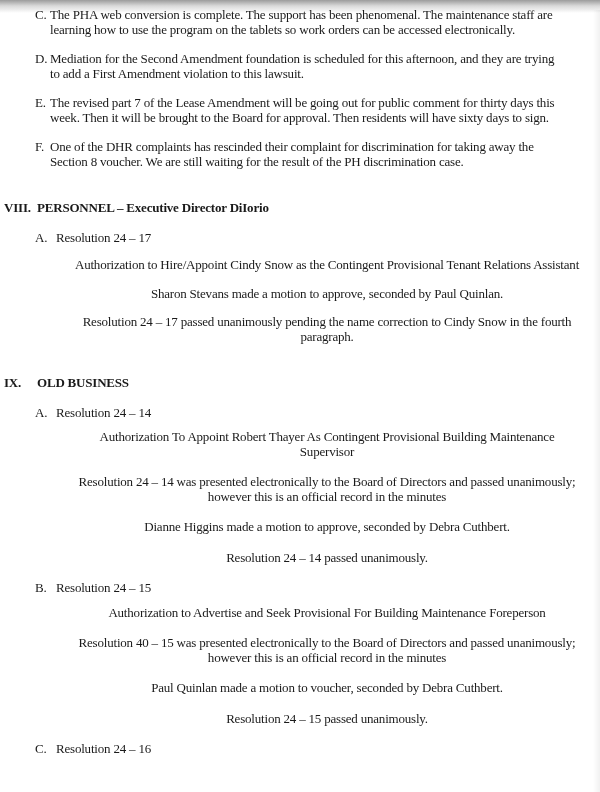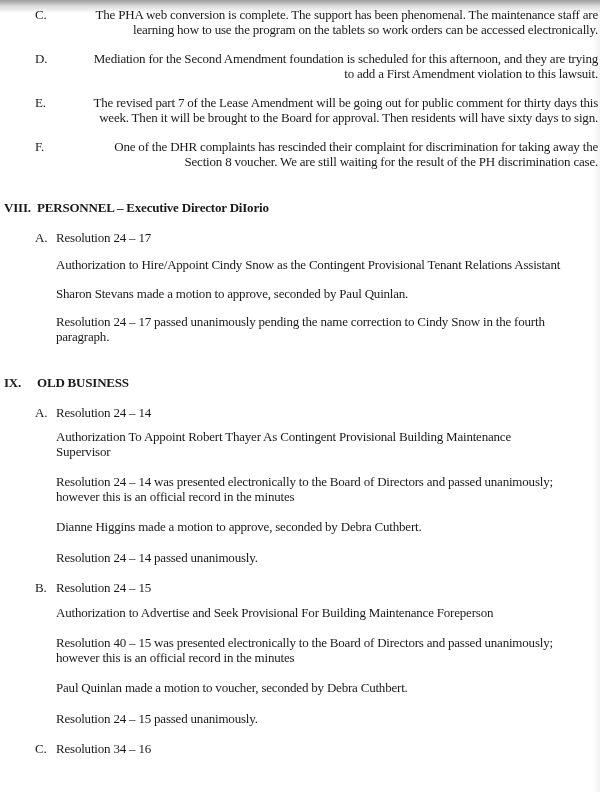--- a/index.html
+++ b/index.html
@@ -43,40 +43,40 @@
   .alpha-item {
     display: flex;
     margin-bottom: 15px;
   }
   .alpha-letter {
     flex: 0 0 15px;
   }
   .alpha-text {
     flex: 1 1 auto;
     white-space: pre-line;
-    text-align: right;
   }
   
   .section-head {
     display: flex;
     font-weight: bold;
     margin: 32px 0 15px 0;
   }
   .section-numeral { flex: 0 0 33px; }
   .section-title { flex: 1 1 auto; }
   
   .section-body { margin-left: 31px; }
   .res-head {
     display: flex;
   }
   .res-letter { flex: 0 0 21px; }
   .res-label { flex: 1 1 auto; }
   .res-para {
     margin-left: 21px;
     white-space: pre-line;
+    text-align: center;
   }
   .sec-0 .res-head { margin-bottom: 13px; }
   .sec-0 .res-para { margin-bottom: 14px; }
   .sec-1 .res-head { margin-bottom: 10px; }
   .sec-1 .res-para { margin-bottom: 16px; }
   .res-item { margin-bottom: 0; }
 </style>
 </head>
 <body>
 
@@ -146,18 +146,18 @@
           </div>
           <div class="res-para">Authorization to Advertise and Seek Provisional For Building Maintenance Foreperson</div>
           <div class="res-para">Resolution 40 – 15 was presented electronically to the Board of Directors and passed unanimously;
 however this is an official record in the minutes</div>
           <div class="res-para">Paul Quinlan made a motion to voucher, seconded by Debra Cuthbert.</div>
           <div class="res-para">Resolution 24 – 15 passed unanimously.</div>
         </div>
         <div class="res-item">
           <div class="res-head">
             <span class="res-letter">C.</span>
-            <span class="res-label">Resolution 34 – 16</span>
+            <span class="res-label">Resolution 24 – 16</span>
           </div>
         </div>
       </div>
     </div>
 </div>
 
 </body></html>

